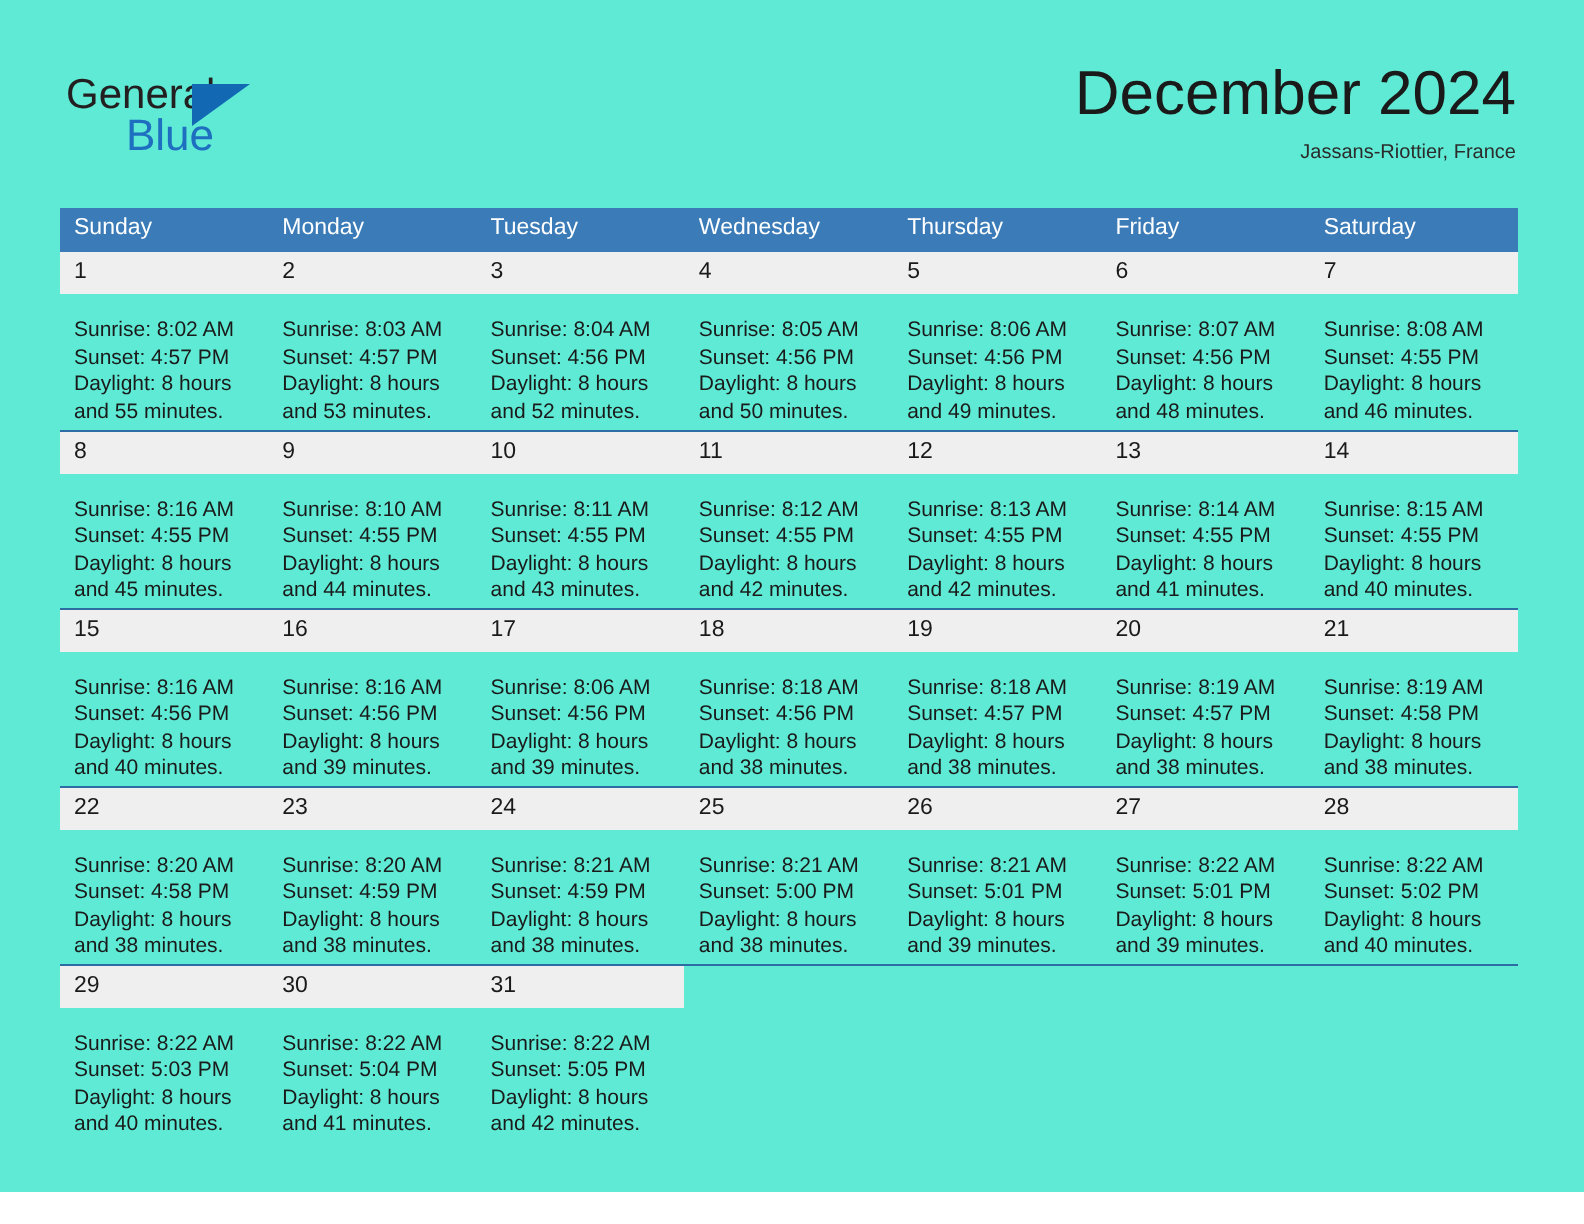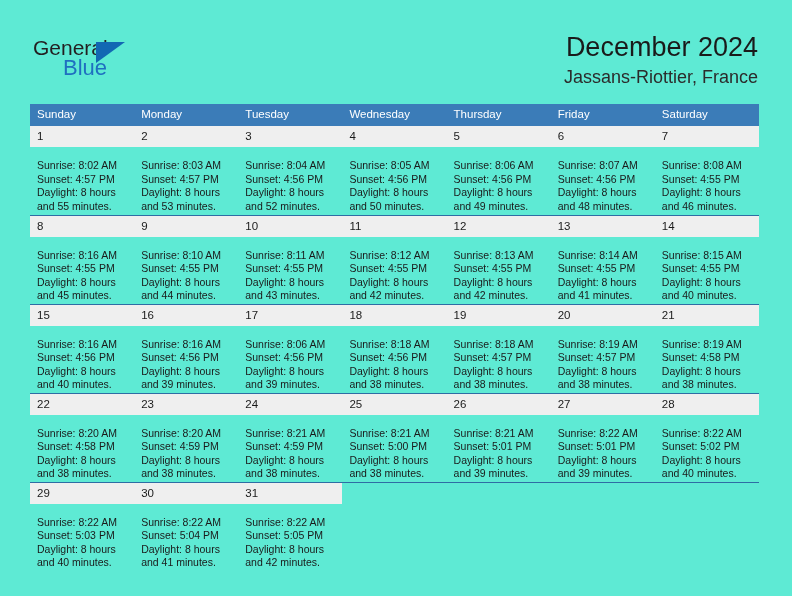--- a/index.html
+++ b/index.html
@@ -58,29 +58,29 @@
     border-bottom: 21px solid transparent;
   }
 
   .title-block {
     position: absolute;
     right: 34px;
     top: 30px;
     text-align: right;
   }
   .cal-title {
-    font-size: 27px;
+    font-size: 31px;
     color: #1a1a1a;
     line-height: 34px;
     white-space: nowrap;
     font-family: "Liberation Sans", sans-serif;
   }
   .cal-subtitle {
     margin-top: 4px;
-    font-size: 18px;
+    font-size: 10px;
     color: #2b2b2b;
     line-height: 18px;
     white-space: nowrap;
     font-family: "Liberation Sans", sans-serif;
   }
 
   
   .calendar {
     position: absolute;
     left: 30px;

